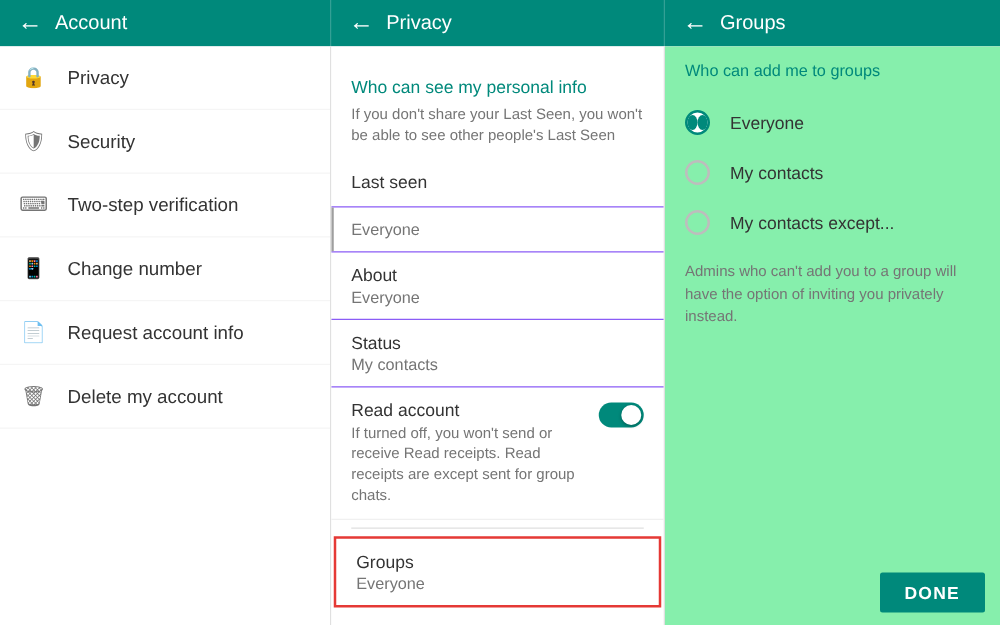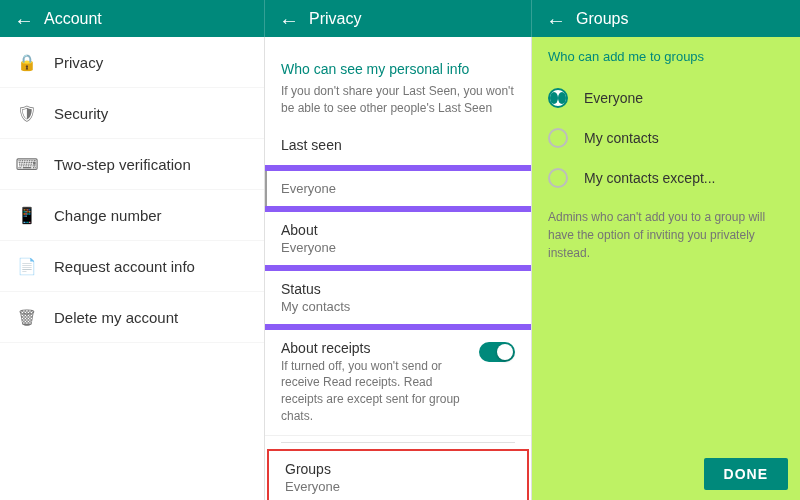--- a/index.html
+++ b/index.html
@@ -107,21 +107,21 @@
     }
     .section-desc {
       padding: 0 16px 10px;
       font-size: 12px;
       color: #757575;
       line-height: 1.4;
     }
 
     .privacy-item {
       padding: 10px 16px;
-      border-bottom: 6px solid #8b5cf6;
+      border-bottom: 1px solid #8b5cf6;
       cursor: pointer;
     }
     .privacy-item-title {
       font-size: 14px;
       color: #333;
       margin-bottom: 2px;
     }
     .privacy-item-value {
       font-size: 13px;
       color: #757575;
@@ -175,21 +175,21 @@
     .groups-highlighted {
       padding: 10px 16px;
       border: 2px solid #e53935;
       margin: 2px 2px;
       cursor: pointer;
     }
 
     
     .right-panel {
       flex: 1;
-      background: #bef264;
+      background: #86efac;
       overflow-y: auto;
       position: relative;
       padding-bottom: 66px;
     }
 
     .right-section-header {
       padding: 12px 16px 14px;
       font-size: 13px;
       color: #00897b;
       font-weight: 400;
@@ -327,21 +327,21 @@
       <div class="privacy-item-value">Everyone</div>
     </div>
 
     <div class="privacy-item">
       <div class="privacy-item-title">Status</div>
       <div class="privacy-item-value">My contacts</div>
     </div>
 
     <div class="read-receipts-item">
       <div class="read-receipts-text">
-        <div class="read-receipts-title">About receipts</div>
+        <div class="read-receipts-title">Read account</div>
         <div class="read-receipts-desc">If turned off, you won't send or receive Read receipts. Read receipts are except sent for group chats.</div>
       </div>
       <div class="toggle"></div>
     </div>
 
     <div class="divider"></div>
 
     <div class="groups-highlighted">
       <div class="privacy-item-title">Groups</div>
       <div class="privacy-item-value">Everyone</div>

